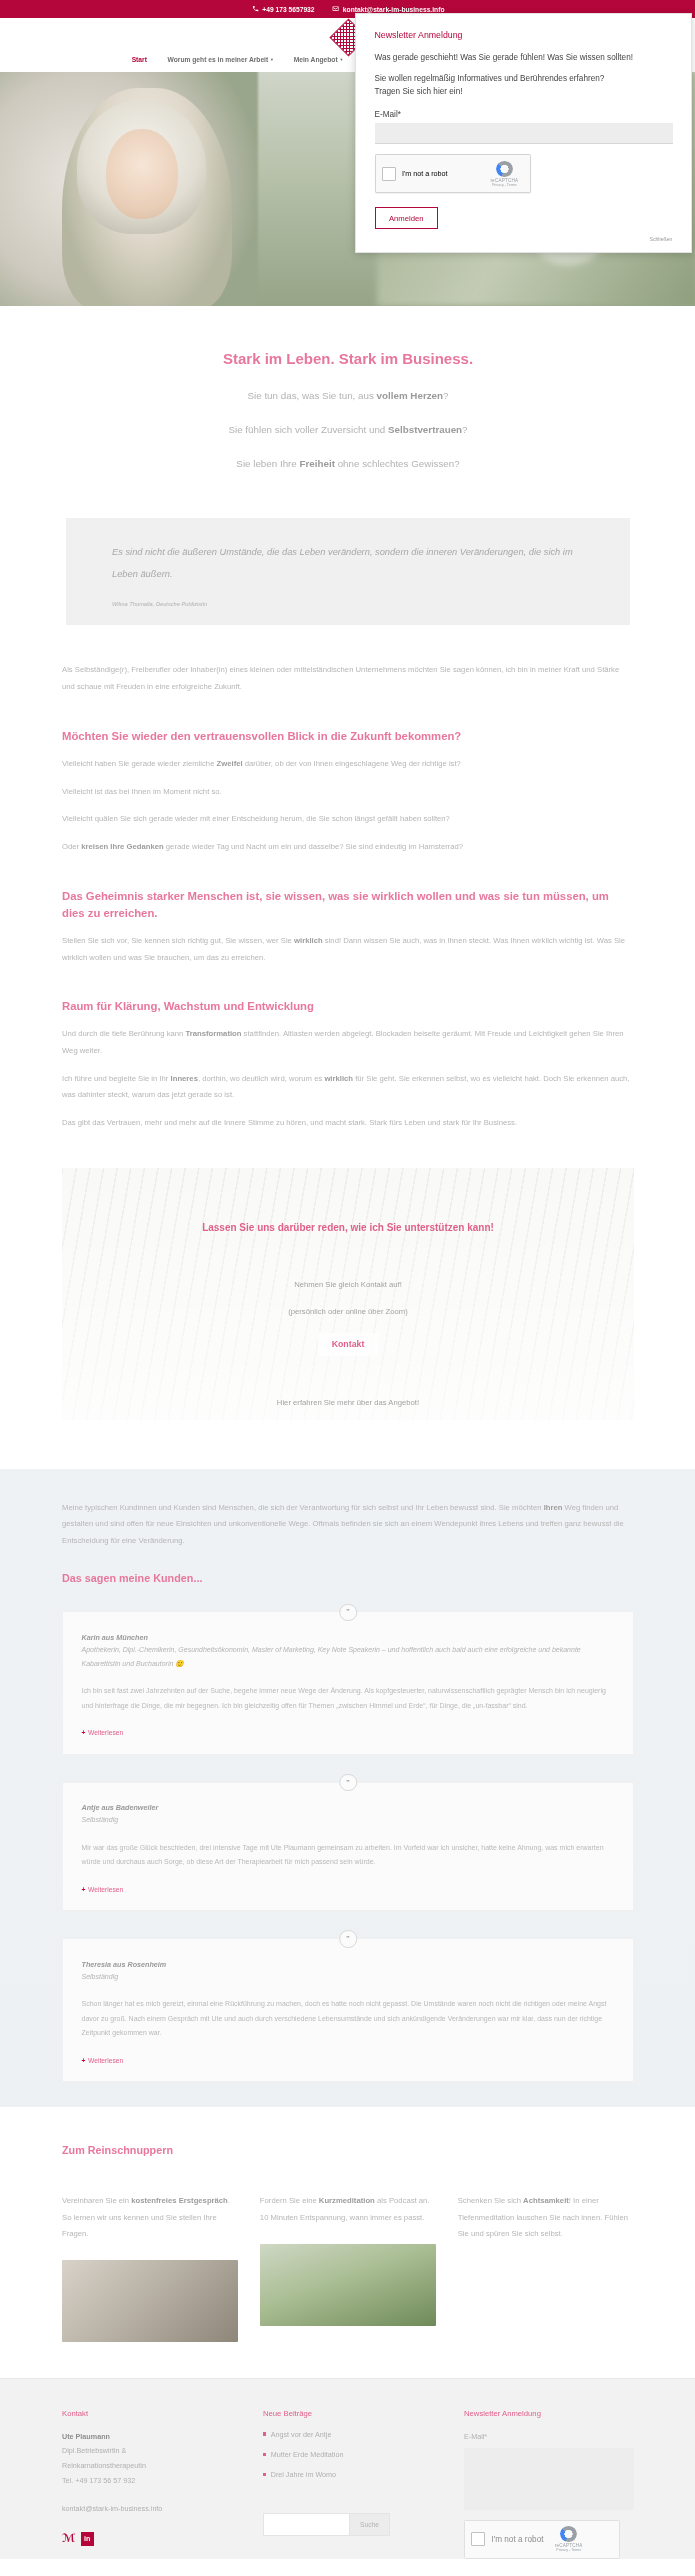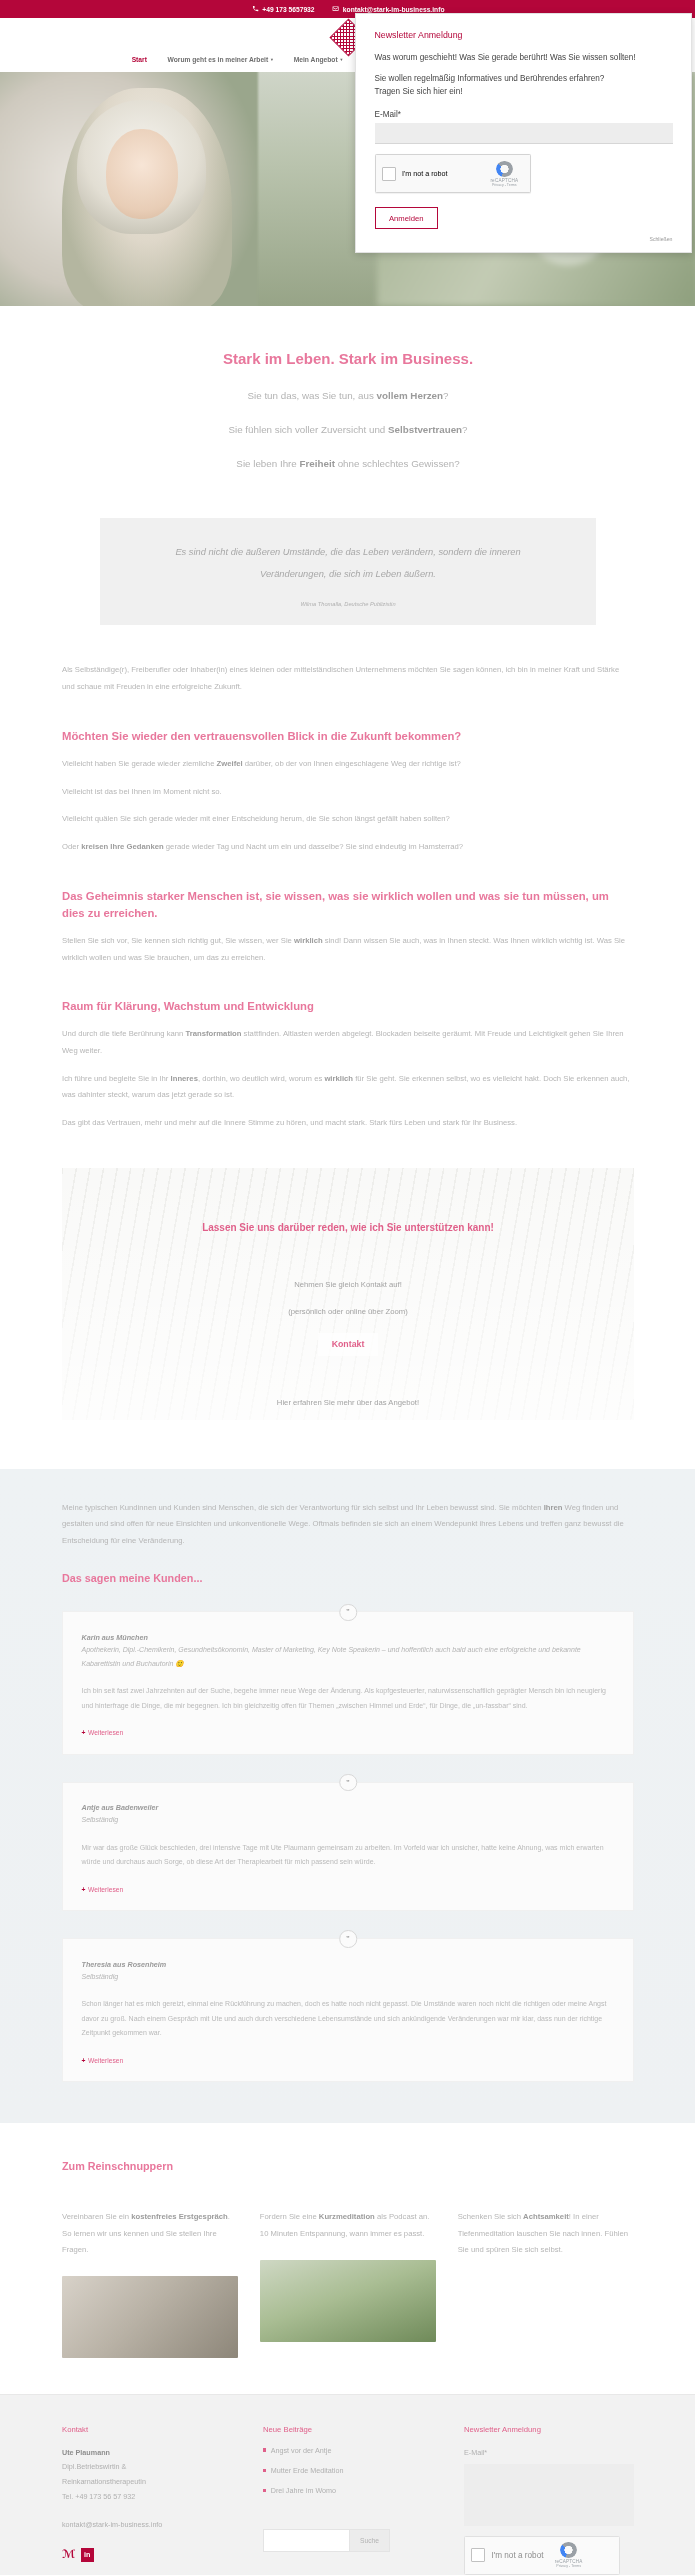--- a/index.html
+++ b/index.html
@@ -141,22 +141,22 @@
   h1.headline{
     text-align:center;color:var(--brand-light);
     font-size:15px;font-weight:bold;padding-top:44px;
   }
   .sub{
     text-align:center;color:#b3b3b3;font-size:9.8px;margin-top:23px;
   }
   .sub b{color:#9b9b9b;}
 
   .quotebox{
-    margin:49px auto 0;width:496px;background:#f0f0f0;
-    padding:23px 46px 18px;text-align:center;
+    margin:49px auto 0;width:564px;background:#f0f0f0;
+    padding:23px 46px 18px;text-align:left;
   }
   .quotebox .qt{
     font-style:italic;font-size:9.3px;color:#a8a8a8;line-height:2.4;
   }
   .quotebox .qa{
     font-style:italic;font-size:5.7px;color:#b0b0b0;margin-top:15.5px;
   }
 
   .body-p{
     font-size:7.7px;color:#b6b6b6;line-height:2.15;margin-top:11.3px;
@@ -186,21 +186,21 @@
   .cta .btn{
     display:inline-block;margin-top:13.4px;background:rgba(255,255,255,.72);
     color:var(--pink);font-weight:bold;font-size:8.8px;padding:6.2px 13.4px;cursor:pointer;
   }
   .cta .p2{margin-top:40px;}
 
   
   .testi-band{
     margin-top:49px;width:100%;
     background:linear-gradient(180deg,#eef2f4 0%,#eef1f3 100%);
-    padding:31px 0 41px;
+    padding:31px 0 25px;
   }
   .testi-intro{font-size:7.7px;color:#b6b6b6;line-height:2.15;}
   .testi-intro b{color:#9d9d9d;}
   h2.testi-h{color:var(--brand-light);font-size:10.8px;font-weight:bold;margin-top:23px;}
   .tcard{
     background:#fbfbfb;margin-top:27px;padding:20.6px 18.5px 17.5px;position:relative;
     border:0.5px solid #f0f0f0;
   }
   .tcard .qmark{
     position:absolute;top:-8.8px;left:50%;transform:translateX(-50%);
@@ -314,21 +314,21 @@
 <div class="hero">
   <div class="blurL"></div>
   <div class="bokeh"></div>
   <div class="person"></div>
   <div class="hair"></div>
   <div class="face"></div>
 </div>
 
 <div class="modal">
   <h3>Newsletter Anmeldung</h3>
-  <p>Was worum geschieht! Was Sie gerade berührt! Was Sie wissen sollten!</p>
+  <p>Was gerade geschieht! Was Sie gerade fühlen! Was Sie wissen sollten!</p>
   <p style="margin-bottom:1px">Sie wollen regelmäßig Informatives und Berührendes erfahren?</p>
   <p>Tragen Sie sich hier ein!</p>
   <div class="mlabel">E-Mail*</div>
   <input class="minput" type="email" value="" style="">
   <div class="captcha">
     <div class="cb"></div>
     <div class="ctext">I'm not a robot</div>
     <div class="recap">
       <div class="rlogo"></div>
       <div class="rt1">reCAPTCHA</div>

